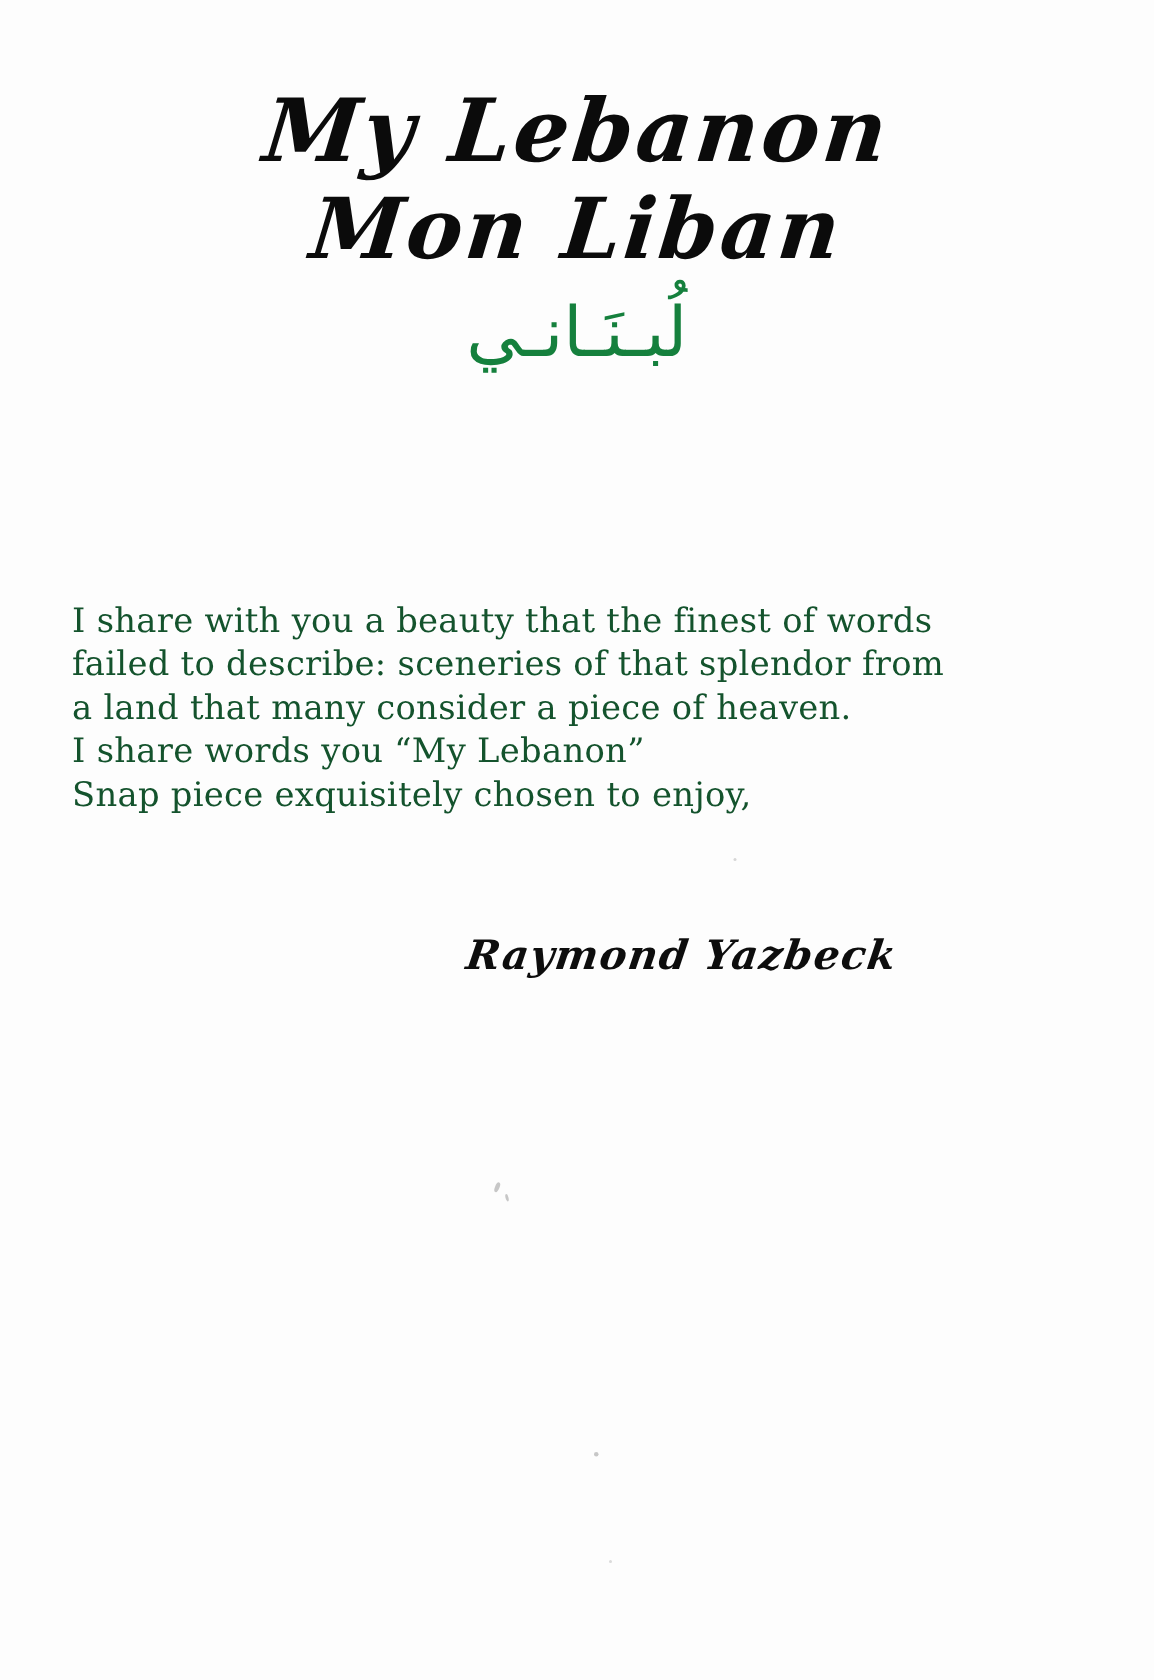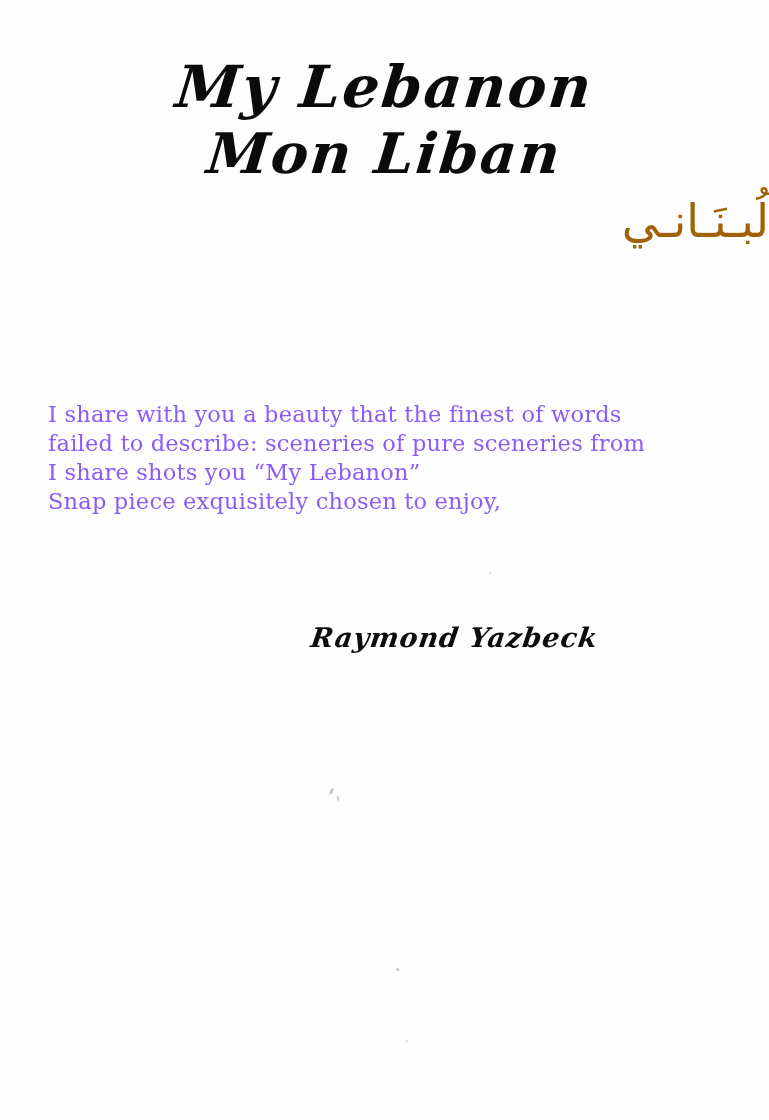--- a/index.html
+++ b/index.html
@@ -47,39 +47,38 @@
   }
 
   .title-line-2 {
     font-size: 56px;
   }
 
   .title-arabic {
     margin-top: 10px;
     font-family: "DejaVu Sans", sans-serif;
     font-size: 46px;
-    color: #a16207;
+    color: #15803d;
     direction: rtl;
     line-height: 1.3;
-    text-align: right;
   }
 
   
   .poem {
     position: absolute;
     top: 400px;
     left: 48px;
     width: 660px;
   }
 
   .poem-line {
     font-family: "DejaVu Serif", serif;
     font-size: 22.5px;
     line-height: 29px;
-    color: #8b5cf6;
+    color: #14532d;
     letter-spacing: 0.2px;
     white-space: pre;
   }
 
   
   .signature {
     position: absolute;
     top: 622px;
     left: 0;
     width: 769px;
@@ -118,22 +117,23 @@
 <div class="page">
 
   <div class="title-block">
     <div class="title-line title-line-1">My Lebanon</div>
     <div class="title-line title-line-2">Mon Liban</div>
     <div class="title-arabic">لُبـنَـانـي</div>
   </div>
 
   <div class="poem">
     <div class="poem-line">I share with you a beauty that the finest of words</div>
-    <div class="poem-line">failed to describe: sceneries of pure sceneries from</div>
-    <div class="poem-line">I share shots you “My Lebanon”</div>
+    <div class="poem-line">failed to describe: sceneries of that splendor from</div>
+    <div class="poem-line">a land that many consider a piece of heaven.</div>
+    <div class="poem-line">I share words you “My Lebanon”</div>
     <div class="poem-line">Snap piece exquisitely chosen to enjoy,</div>
   </div>
 
   <div class="signature">
     <span class="signature-text">Raymond Yazbeck</span>
   </div>
 
   <div class="speckle speckle-a"></div>
   <div class="speckle speckle-b"></div>
   <div class="speckle speckle-c"></div>

